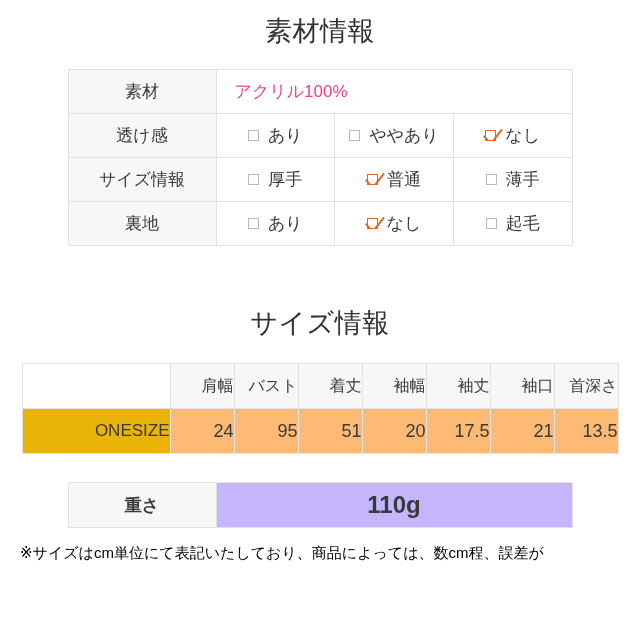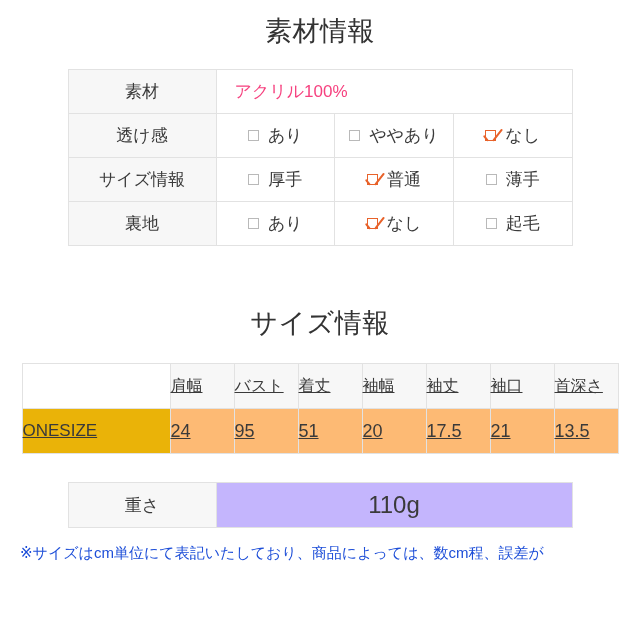--- a/index.html
+++ b/index.html
@@ -112,21 +112,21 @@
     height: 15px;
     left: 6px;
     top: -5px;
     transform: rotate(38deg);
     transform-origin: bottom center;
   }
   .opt-label { font-size: 17px; color: #3a3a3a; }
 
   
   #size-table { margin-top: 24px; }
-  #size-table th, #size-table td { height: 44px; text-align: left; text-decoration: underline; }
+  #size-table th, #size-table td { height: 44px; text-align: right; }
   #size-table thead th {
     background: #f7f7f7;
     font-size: 16px;
     color: #3a3a3a;
   }
   #size-table thead th.corner {
     background: #ffffff;
   }
   #size-table tbody td {
     background: #fdba74;
@@ -135,39 +135,39 @@
   }
   #size-table tbody td.size-name {
     background: #eab308;
     font-size: 17px;
   }
   .col-name { width: 148px; }
   .col-m { width: 64px; }
 
   
   #weight-table { margin-top: 28px; }
-  #weight-table td { height: 44px; text-align: center; }
+  #weight-table td { height: 44px; text-align: center; font-weight: bold; }
   .weight-label {
     width: 148px;
     background: #f7f7f7;
     font-size: 17px;
     color: #3a3a3a;
   }
   .weight-value {
     background: #c4b5fd;
     font-size: 24px;
     color: #3a3a3a;
   }
 
   
   #footnote {
     width: 600px;
     margin: 14px auto 0;
     font-size: 15px;
-    color: #1d4ed8;
+    color: #000000;
     line-height: 1.5;
     white-space: nowrap;
     overflow: hidden;
   }
 </style>
 </head>
 <body>
 
 <div class="page">
 

